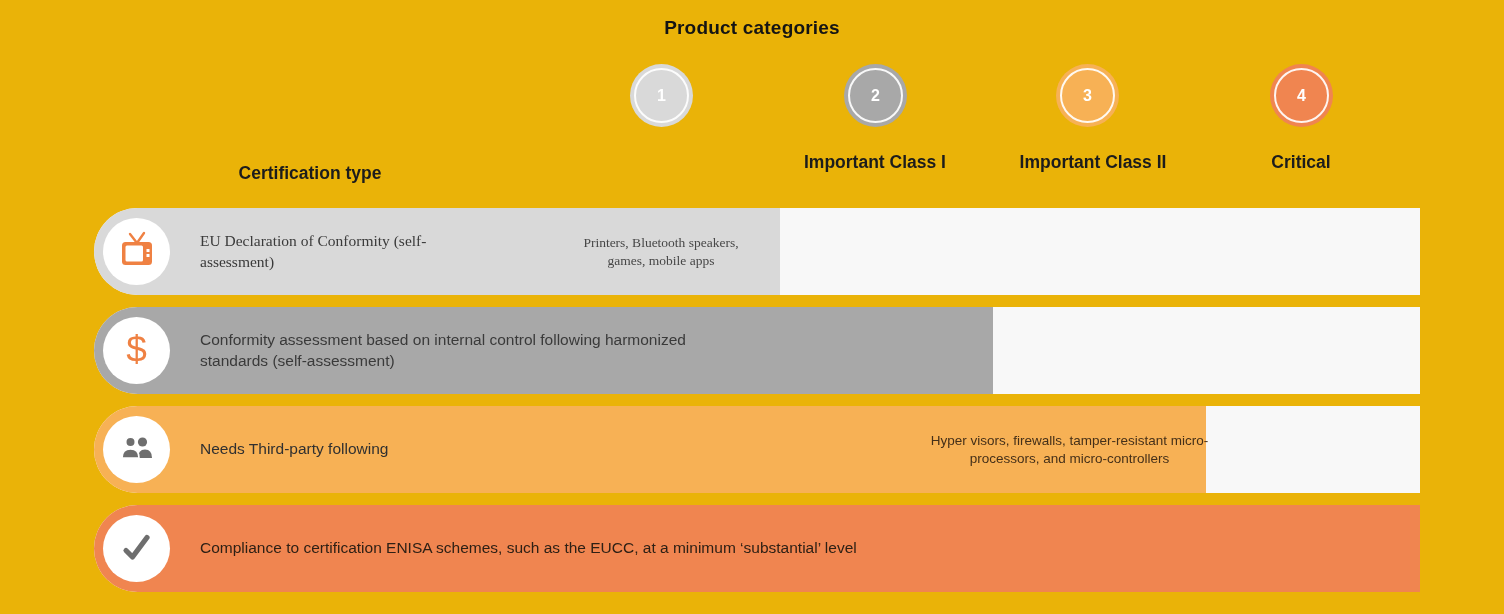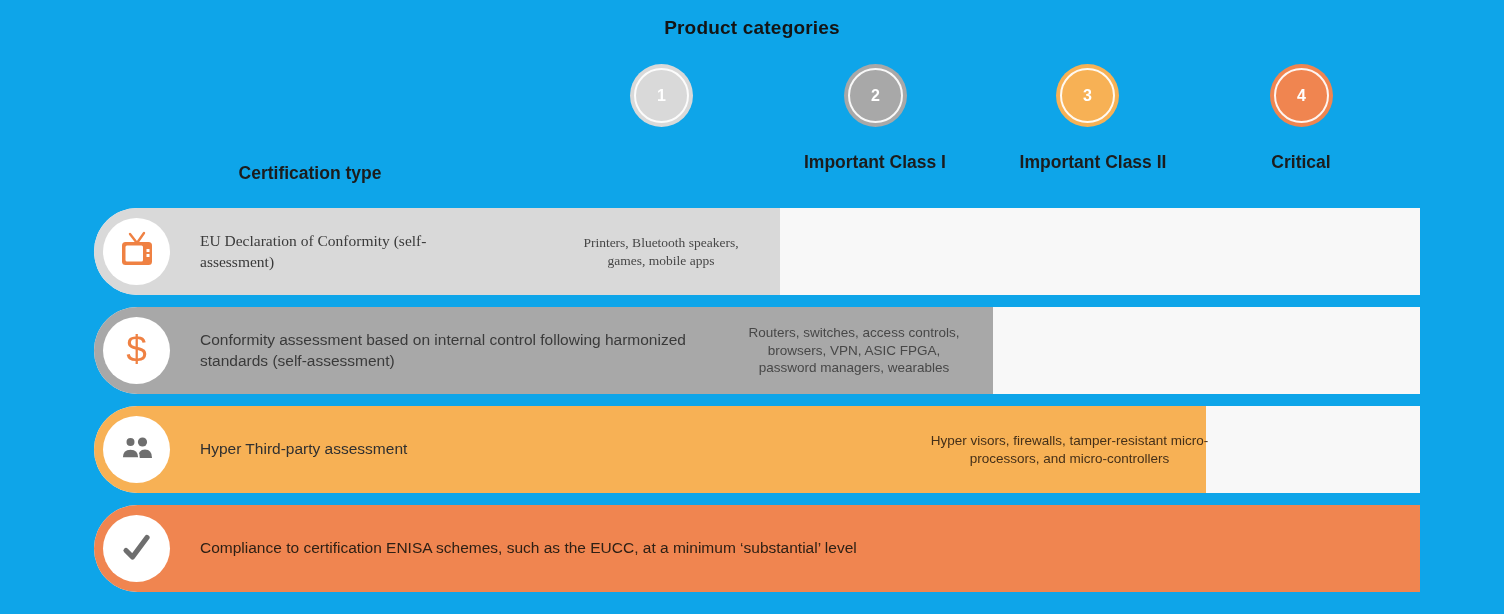--- a/index.html
+++ b/index.html
@@ -1,18 +1,18 @@
 <!DOCTYPE html>
 <html><head>
 <meta charset="utf-8">
 <style>
   * { margin:0; padding:0; box-sizing:border-box; }
   body { background:#ffffff; font-family:"Liberation Sans", sans-serif; }
   .canvas {
-    position:relative; width:1504px; height:614px; background:#0ea5e9; overflow:hidden;
+    position:relative; width:1504px; height:614px; background:#eab308; overflow:hidden;
   }
 
   .title {
     position:absolute; top:17px; left:0; width:100%;
     text-align:center; font-size:19px; font-weight:bold; color:#141414; letter-spacing:0.2px;
   }
 
   
   .cat-circle { position:absolute; top:64px; width:63px; height:63px; border-radius:50%; }
   .cat-circle .ring {
@@ -120,37 +120,36 @@
       <div class="row-products prod-1">Printers, Bluetooth speakers, games, mobile apps</div>
     </div>
 
     <div class="row row-2">
       <div class="row-bg"></div>
       <div class="row-bar bar-2"></div>
       <div class="icon-circle">
         <span class="dollar-glyph">$</span>
       </div>
       <div class="row-label label-2">Conformity assessment based on internal control following harmonized standards (self-assessment)</div>
-      <div class="row-products prod-2">Routers, switches, access controls, browsers, VPN, ASIC FPGA, password managers, wearables</div>
     </div>
 
     <div class="row row-3">
       <div class="row-bg"></div>
       <div class="row-bar bar-3"></div>
       <div class="icon-circle">
         <span>
           <svg width="38" height="32" viewBox="0 0 38 32">
             <circle cx="24.5" cy="10" r="4.6" fill="#6e6e6e"></circle>
             <path d="M20 26 q0-8.5 7-8.5 q7 0 7 8.5 z" fill="#6e6e6e"></path>
             <circle cx="12.5" cy="10" r="4.8" fill="#6e6e6e" stroke="#ffffff" stroke-width="1.6"></circle>
             <path d="M4 26 q0-9 8.5-9 q8.5 0 8.5 9 z" fill="#6e6e6e" stroke="#ffffff" stroke-width="1.6"></path>
           </svg>
         </span>
       </div>
-      <div class="row-label label-3">Hyper Third-party assessment</div>
+      <div class="row-label label-3">Needs Third-party following</div>
       <div class="row-products prod-3">Hyper visors, firewalls, tamper-resistant micro-processors, and micro-controllers</div>
     </div>
 
     <div class="row row-4">
       <div class="row-bg"></div>
       <div class="row-bar bar-4"></div>
       <div class="icon-circle">
         <span>
           <svg width="34" height="30" viewBox="0 0 34 30">
             <path d="M6 18.5 L12.5 25 L27 5.5" stroke="#6e6e6e" stroke-width="5.2" fill="none" stroke-linecap="round" stroke-linejoin="round"></path>

